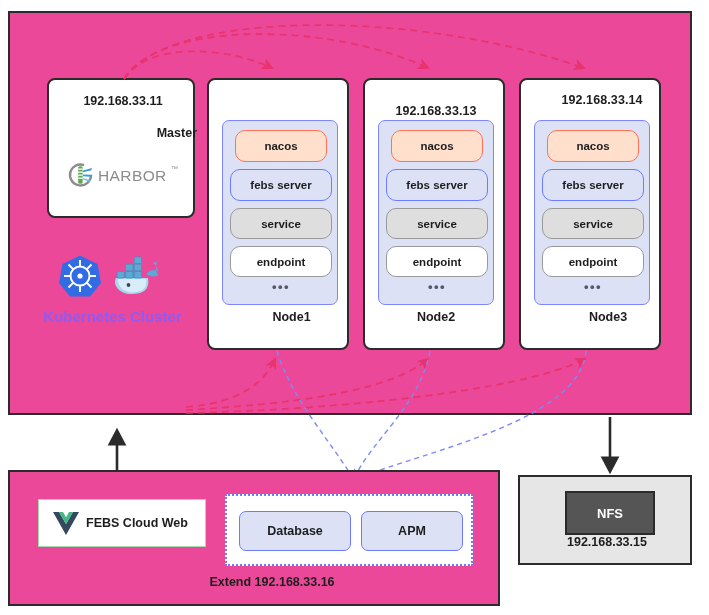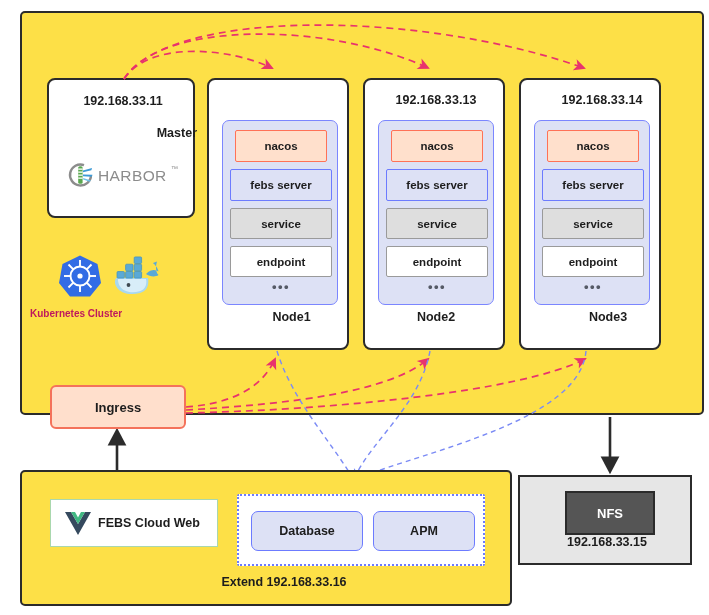--- a/index.html
+++ b/index.html
@@ -13,23 +13,22 @@
     width: 709px;
     height: 615px;
     background: #ffffff;
     overflow: hidden;
   }
   .abs { position: absolute; box-sizing: border-box; }
 
   
   .outline-box {
     border: 2.5px solid #2b2b2b;
-    background: #fde047;
-    border-radius: 5px;
-    margin-left: 12px;
+    background: #ec4899;
+    border-radius: 0;
   }
   .node-card {
     border: 2.5px solid #2b2b2b;
     background: #ffffff;
     border-radius: 8px;
   }
   .ip-label {
     font-size: 12.5px;
     font-weight: 700;
     color: #1d1d1d;
@@ -41,21 +40,21 @@
     font-weight: 600;
     color: #1d1d1d;
     text-align: center;
   }
   .inner-panel {
     border: 1.6px solid #7b86ff;
     background: #dde1f5;
     border-radius: 7px;
   }
   .chip {
-    border-radius: 2px;
+    border-radius: 10px;
     font-size: 11.5px;
     font-weight: 700;
     color: #1d1d1d;
     display: flex;
     align-items: center;
     justify-content: center;
     text-align: center;
     box-sizing: border-box;
   }
   .chip-nacos   { background:#ffe0cc; border:1.8px solid #ff7257; }
@@ -74,21 +73,21 @@
   
   .master-title {
     font-size: 12.5px; font-weight: 700; color:#1d1d1d; text-align:center;
   }
   .master-sub {
     font-size: 12.5px; font-weight: 700; color:#1d1d1d; text-align:right;
   }
 
   
   .k8s-label {
-    font-size: 10px; font-weight: 700; color:#be185d; text-align:left;
+    font-size: 15px; font-weight: 700; color:#8b5cf6; text-align:center;
   }
 
   
   .ingress-box {
     background:#ffdfcc;
     border:2px solid #f4725b;
     border-radius:6px;
     display:flex; align-items:center; justify-content:center;
     font-size:13px; font-weight:700; color:#1d1d1d;
   }
@@ -199,21 +198,21 @@
       <div class="abs chip chip-nacos" style="left:12px; top:9px; width:92px; height:32px;">nacos</div>
       <div class="abs chip chip-febs" style="left:7px; top:48px; width:102px; height:32px;">febs server</div>
       <div class="abs chip chip-service" style="left:7px; top:87px; width:102px; height:31px;">service</div>
       <div class="abs chip chip-endpoint" style="left:7px; top:125px; width:102px; height:31px;">endpoint</div>
       <div class="abs ellipsis" style="left:0; top:162px; width:116px;">•••</div>
     </div>
     <div class="abs node-name" style="left:0; top:230px; width:142px;padding-left:23px;">Node1</div>
   </div>
 
   <div class="abs node-card" style="left:363px; top:78px; width:142px; height:272px;">
-    <div class="abs ip-label" style="left:0; top:13px; width:142px;">192.168.33.13</div>
+    <div class="abs ip-label" style="left:0; top:24px; width:142px;">192.168.33.13</div>
     <div class="abs inner-panel" style="left:13px; top:40px; width:116px; height:185px;">
       <div class="abs chip chip-nacos" style="left:12px; top:9px; width:92px; height:32px;">nacos</div>
       <div class="abs chip chip-febs" style="left:7px; top:48px; width:102px; height:32px;">febs server</div>
       <div class="abs chip chip-service" style="left:7px; top:87px; width:102px; height:31px;">service</div>
       <div class="abs chip chip-endpoint" style="left:7px; top:125px; width:102px; height:31px;">endpoint</div>
       <div class="abs ellipsis" style="left:0; top:162px; width:116px;">•••</div>
     </div>
     <div class="abs node-name" style="left:0; top:230px; width:142px;">Node2</div>
   </div>
 
@@ -258,23 +257,20 @@
       <path d="M277,351 C292,400 330,440 352,477"></path>
       <path d="M430,351 C420,405 372,440 355,477" marker-end="url(#ah-blue)"></path>
       <path d="M586,351 C580,420 430,450 358,478"></path>
     </g>
 
     <path d="M117,495 L117,432" stroke="#2b2b2b" stroke-width="2.6" fill="none" marker-end="url(#ah-black)"></path>
 
     <path d="M610,417 L610,470" stroke="#2b2b2b" stroke-width="2.6" fill="none" marker-end="url(#ah-black)"></path>
   </svg>
 
-  <div class="abs ingress-box" style="left:50px; top:385px; width:136px; height:44px;">
-    <span>Ingress</span>
-  </div>
 
   <div class="abs outline-box" style="left:8px; top:470px; width:492px; height:136px;">
 
     <div class="abs web-box" style="left:28px; top:27px; width:168px; height:48px;">
       <span class="abs" style="left:13px; top:11px; width:28px; height:26px;">
         <svg width="28" height="26" viewBox="0 0 28 26">
           <path d="M1,1 L7,1 L14,13 L21,1 L27,1 L14,24 Z" fill="#35495e"></path>
           <path d="M7,1 L11,1 L14,6.5 L17,1 L21,1 L14,13 Z" fill="#41b883"></path>
           <path d="M1,1 L7,1 L14,13 L21,1 L27,1 L14,24 Z" fill="none" stroke="#41b883" stroke-width="0"></path>
           <path d="M4,1 L9.5,1 L14,9 L18.5,1 L24,1 L14,18 Z" fill="#41b883" opacity="0"></path>

